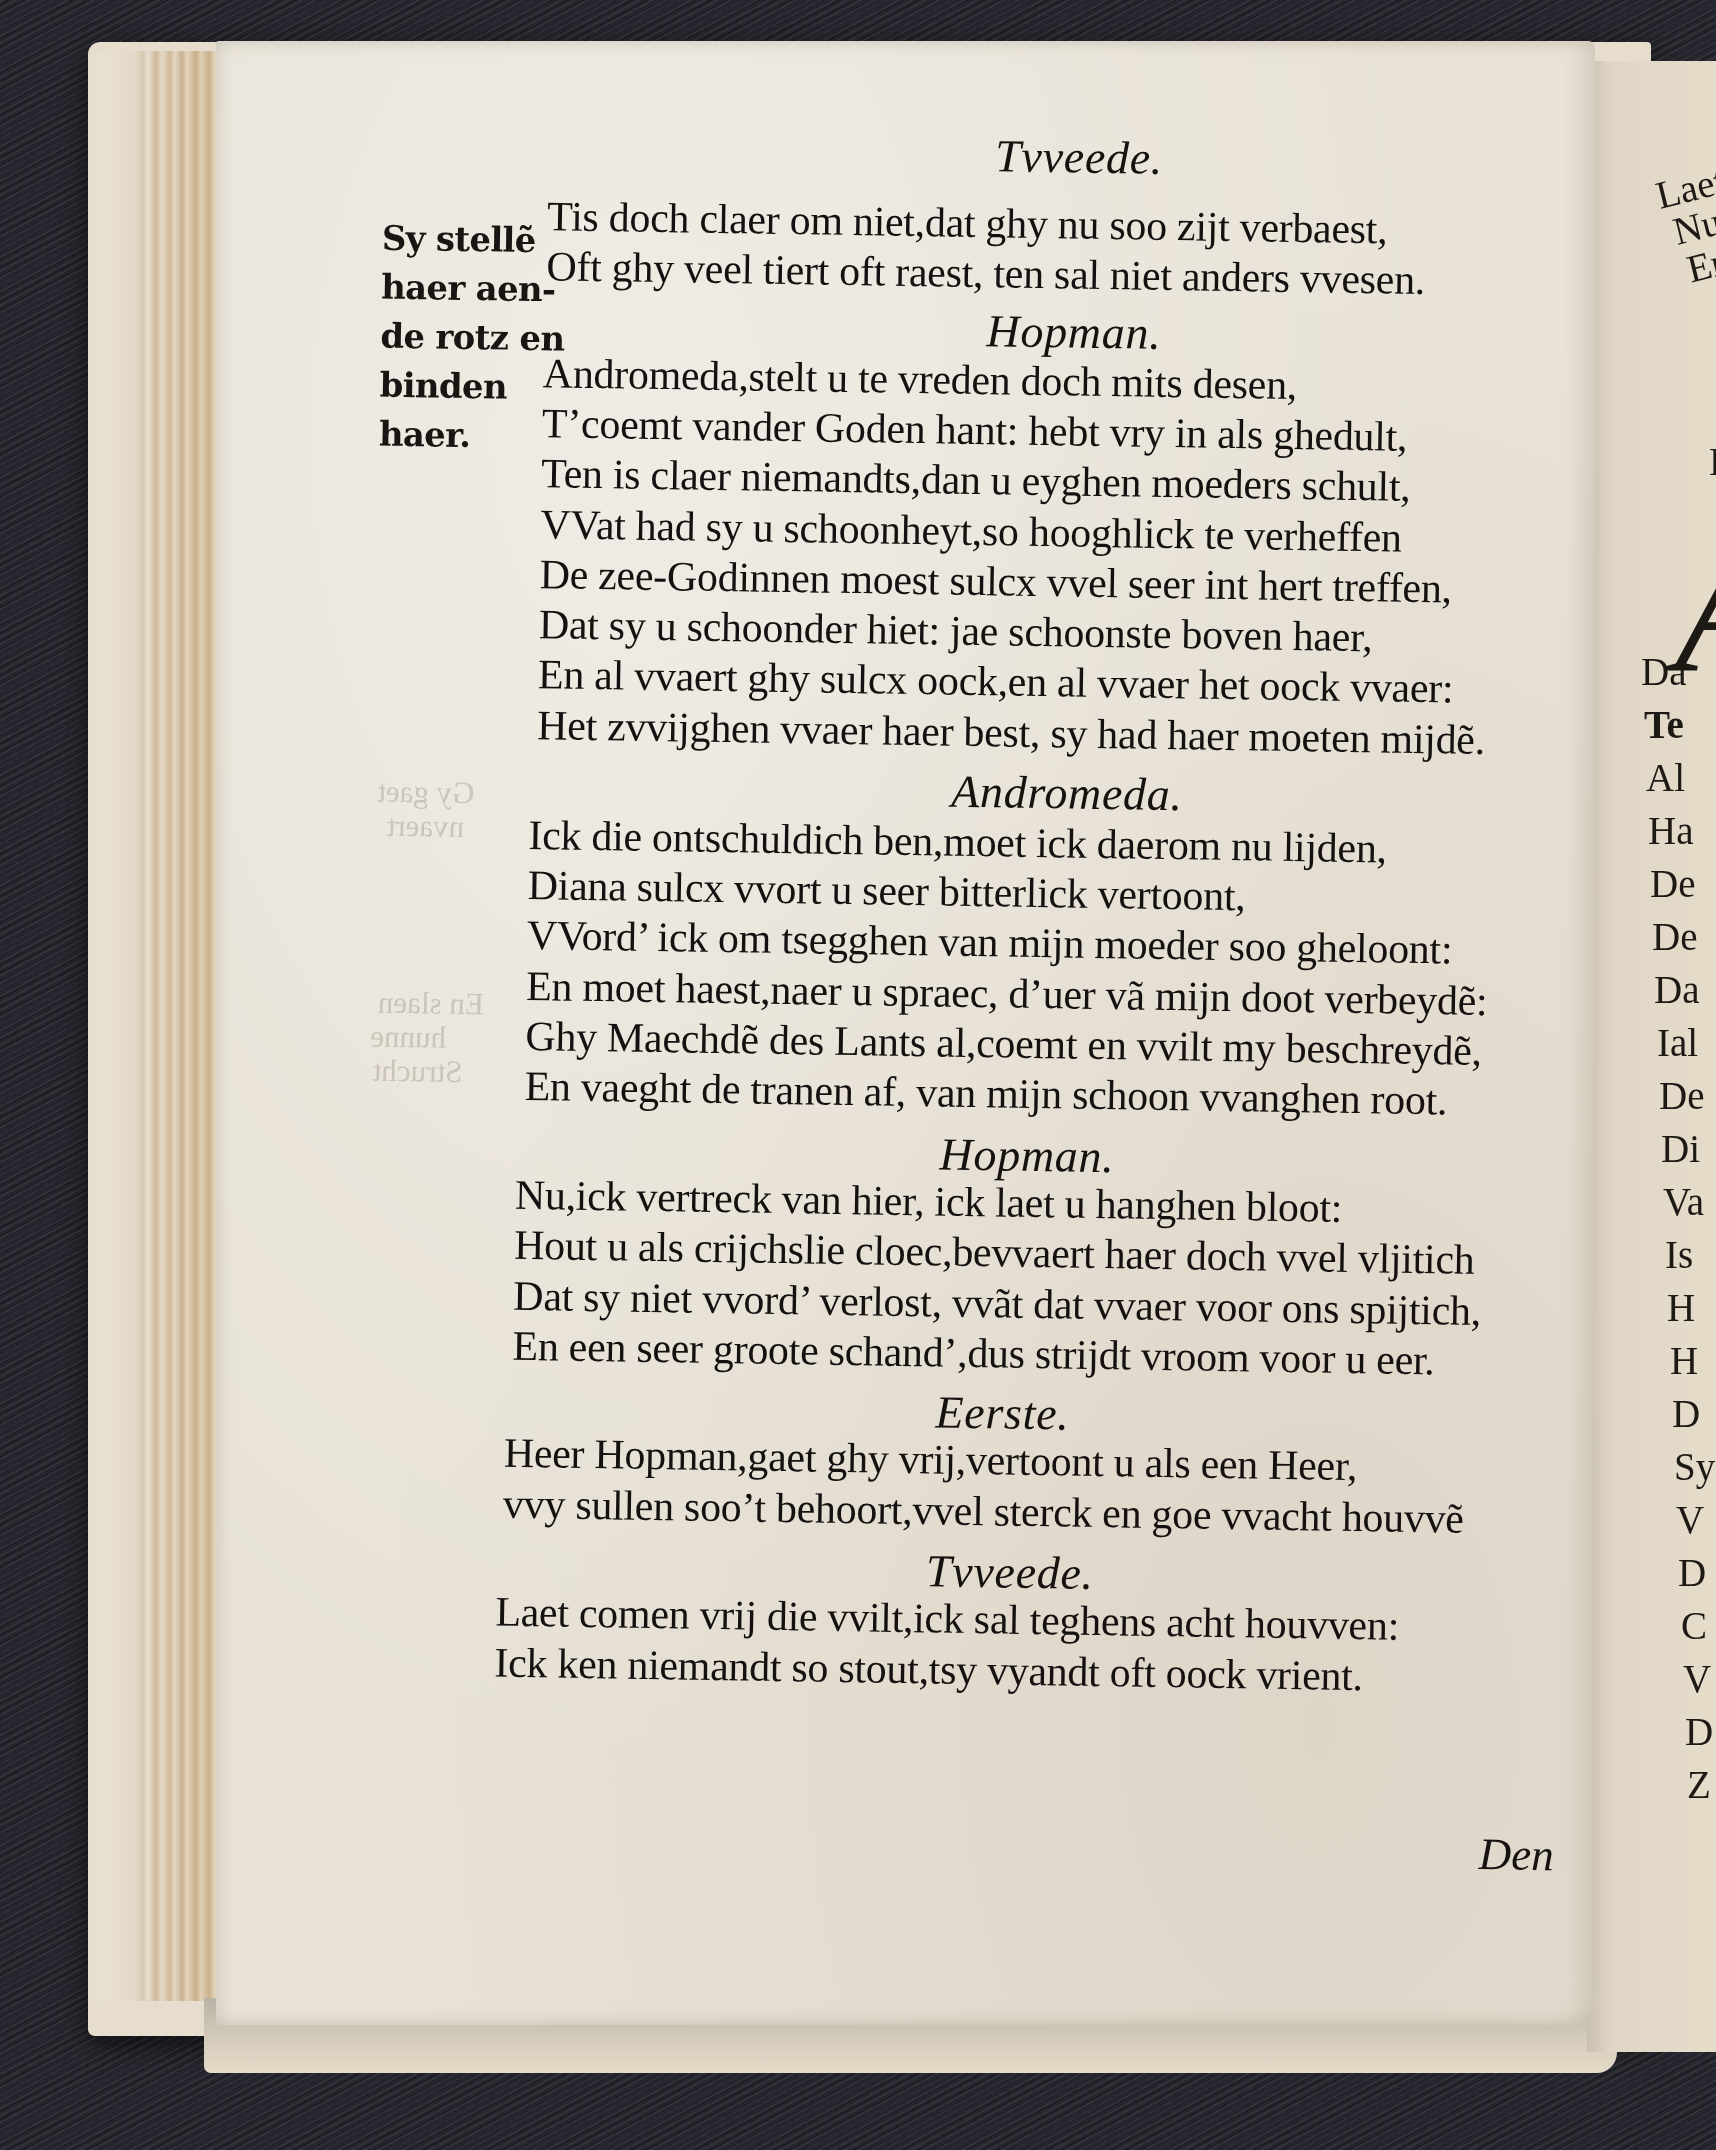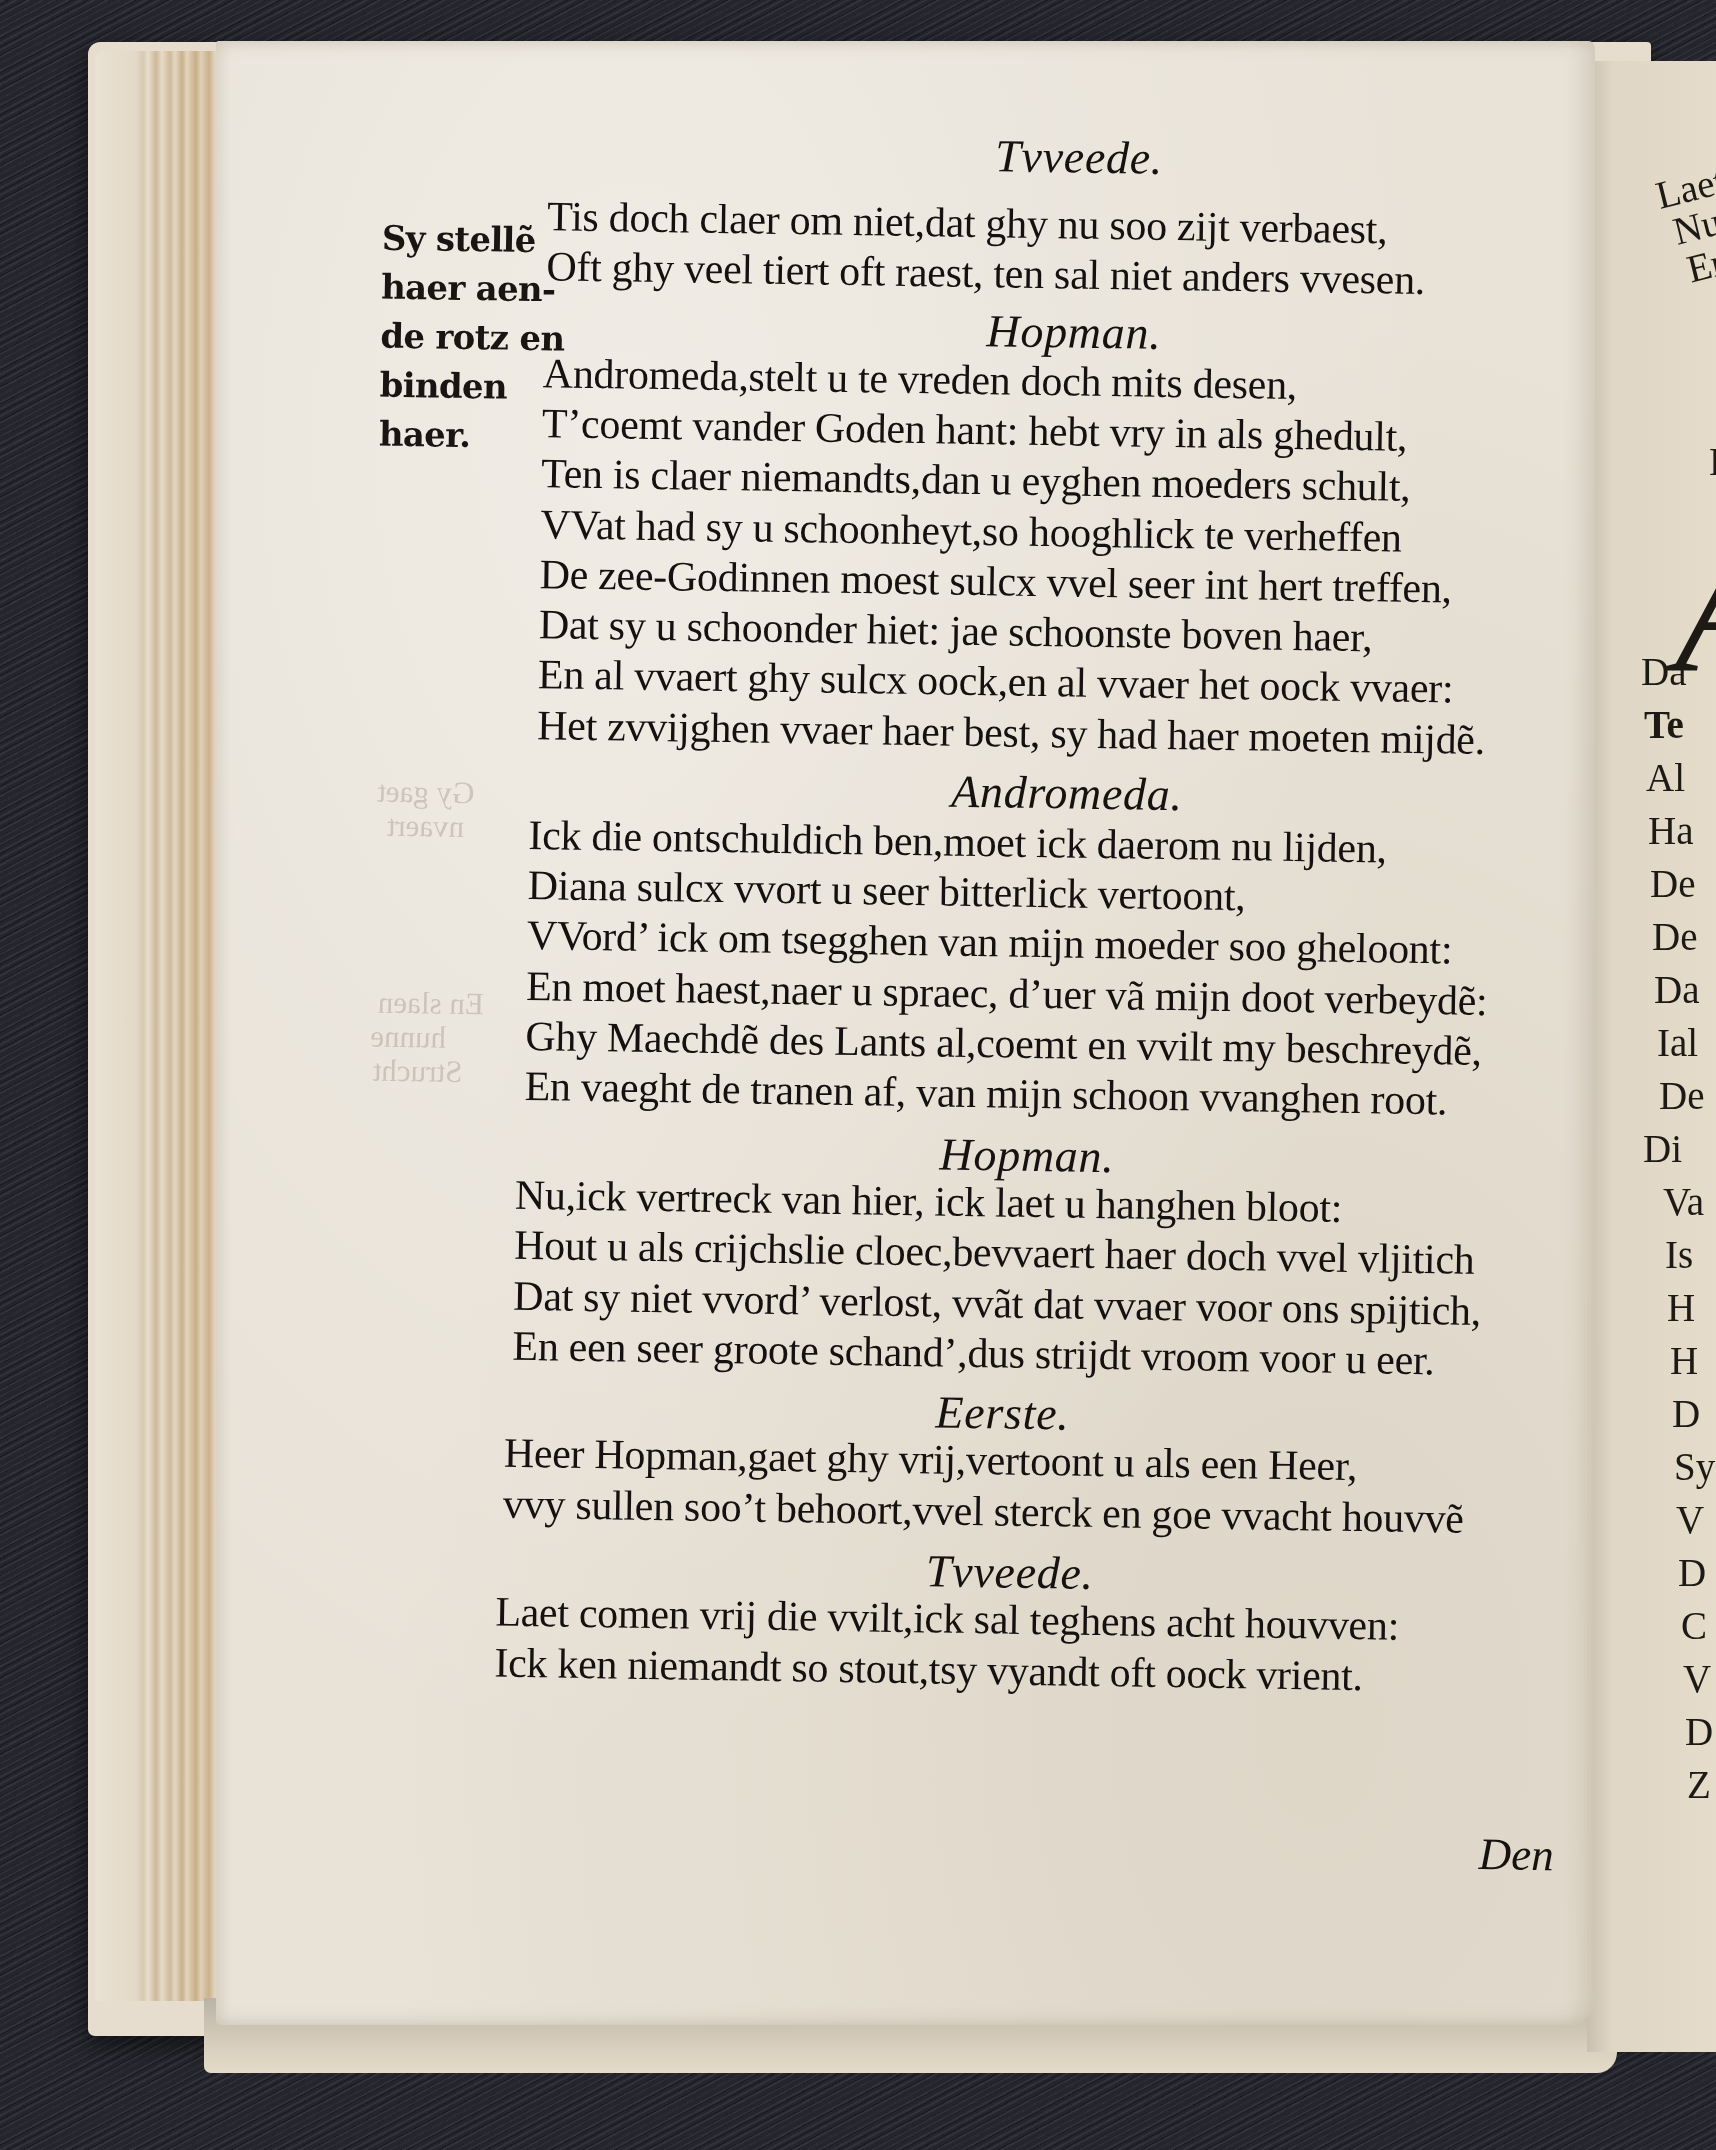--- a/index.html
+++ b/index.html
@@ -150,21 +150,21 @@
   <div id="facing-starts">
       <div class="facing-line" style="left: 54px; top: 591px;">Da</div>
       <div class="facing-line" style="left: 57px; top: 644px; font-weight: bold;">Te</div>
       <div class="facing-line" style="left: 59px; top: 697px;">Al</div>
       <div class="facing-line" style="left: 61px; top: 750px;">Ha</div>
       <div class="facing-line" style="left: 63px; top: 803px;">De</div>
       <div class="facing-line" style="left: 65px; top: 856px;">De</div>
       <div class="facing-line" style="left: 67px; top: 909px;">Da</div>
       <div class="facing-line" style="left: 70px; top: 962px;">Ial</div>
       <div class="facing-line" style="left: 72px; top: 1015px;">De</div>
-      <div class="facing-line" style="left: 56px; top: 1068px;">Di</div>
+      <div class="facing-line" style="left: 74px; top: 1068px;">Di</div>
       <div class="facing-line" style="left: 76px; top: 1121px;">Va</div>
       <div class="facing-line" style="left: 78px; top: 1174px;">Is</div>
       <div class="facing-line" style="left: 80px; top: 1227px;">H</div>
       <div class="facing-line" style="left: 83px; top: 1280px;">H</div>
       <div class="facing-line" style="left: 85px; top: 1333px;">D</div>
       <div class="facing-line" style="left: 87px; top: 1386px;">Sy</div>
       <div class="facing-line" style="left: 89px; top: 1439px;">V</div>
       <div class="facing-line" style="left: 91px; top: 1492px;">D</div>
       <div class="facing-line" style="left: 94px; top: 1545px;">C</div>
       <div class="facing-line" style="left: 96px; top: 1598px;">V</div>

